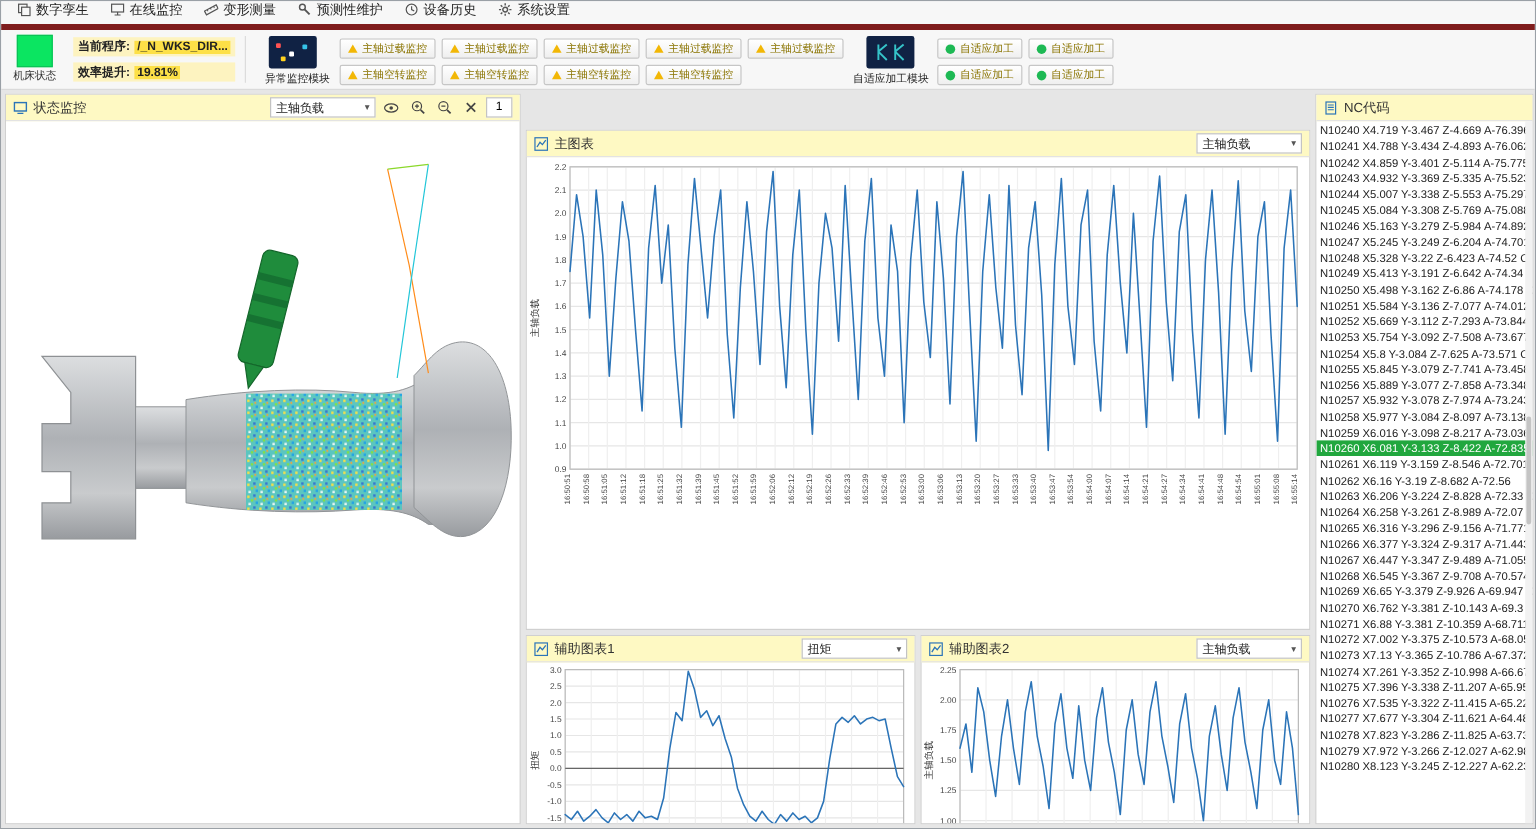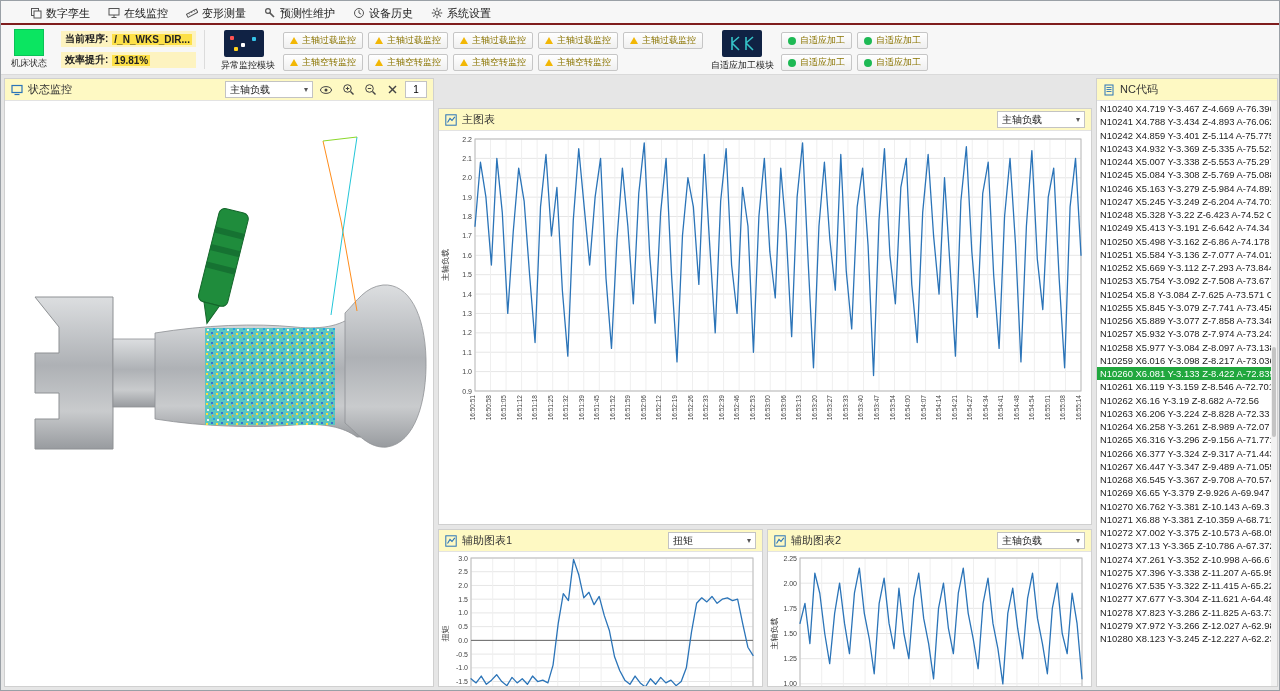--- a/index.html
+++ b/index.html
@@ -10,22 +10,22 @@
 
   
   .titlebar { height:22px; background:#ffffff; display:flex; align-items:center;
     padding-left:6px; font-size:11px; color:#333; flex:0 0 auto; }
   .titlebar .app-ico { width:13px; height:13px; margin-right:5px; }
   .win-controls { margin-left:auto; display:flex; height:100%; }
   .win-btn { width:42px; height:22px; text-align:center; line-height:22px;
     font-size:10px; color:#444; cursor:default; }
 
   
-  .menubar { height:24px; background:#f7f7f7; border-bottom:2px solid #7f1d1d;
-    display:flex; align-items:flex-start; padding-left:20px; flex:0 0 auto; }
+  .menubar { height:24px; background:#f7f7f7; border-bottom:5px solid #7f1d1d;
+    display:flex; align-items:flex-end; padding-left:4px; flex:0 0 auto; }
   .menu-item { display:flex; align-items:center; gap:4px; padding:0 9px;
     height:24px; font-size:11px; color:#222; }
   .menu-item svg { flex:0 0 auto; }
 
   
   .toolbar { height:50px; background:#f7f7f7; border-bottom:1px solid #dadada;
     display:flex; align-items:flex-start; padding:3px 4px; gap:8px; flex:0 0 auto; }
   .machine-status { width:48px; text-align:center; }
   .status-square { width:30px; height:27px; margin:1px auto 1px; background:#0be561;
     border:1px solid #0ac257; }

